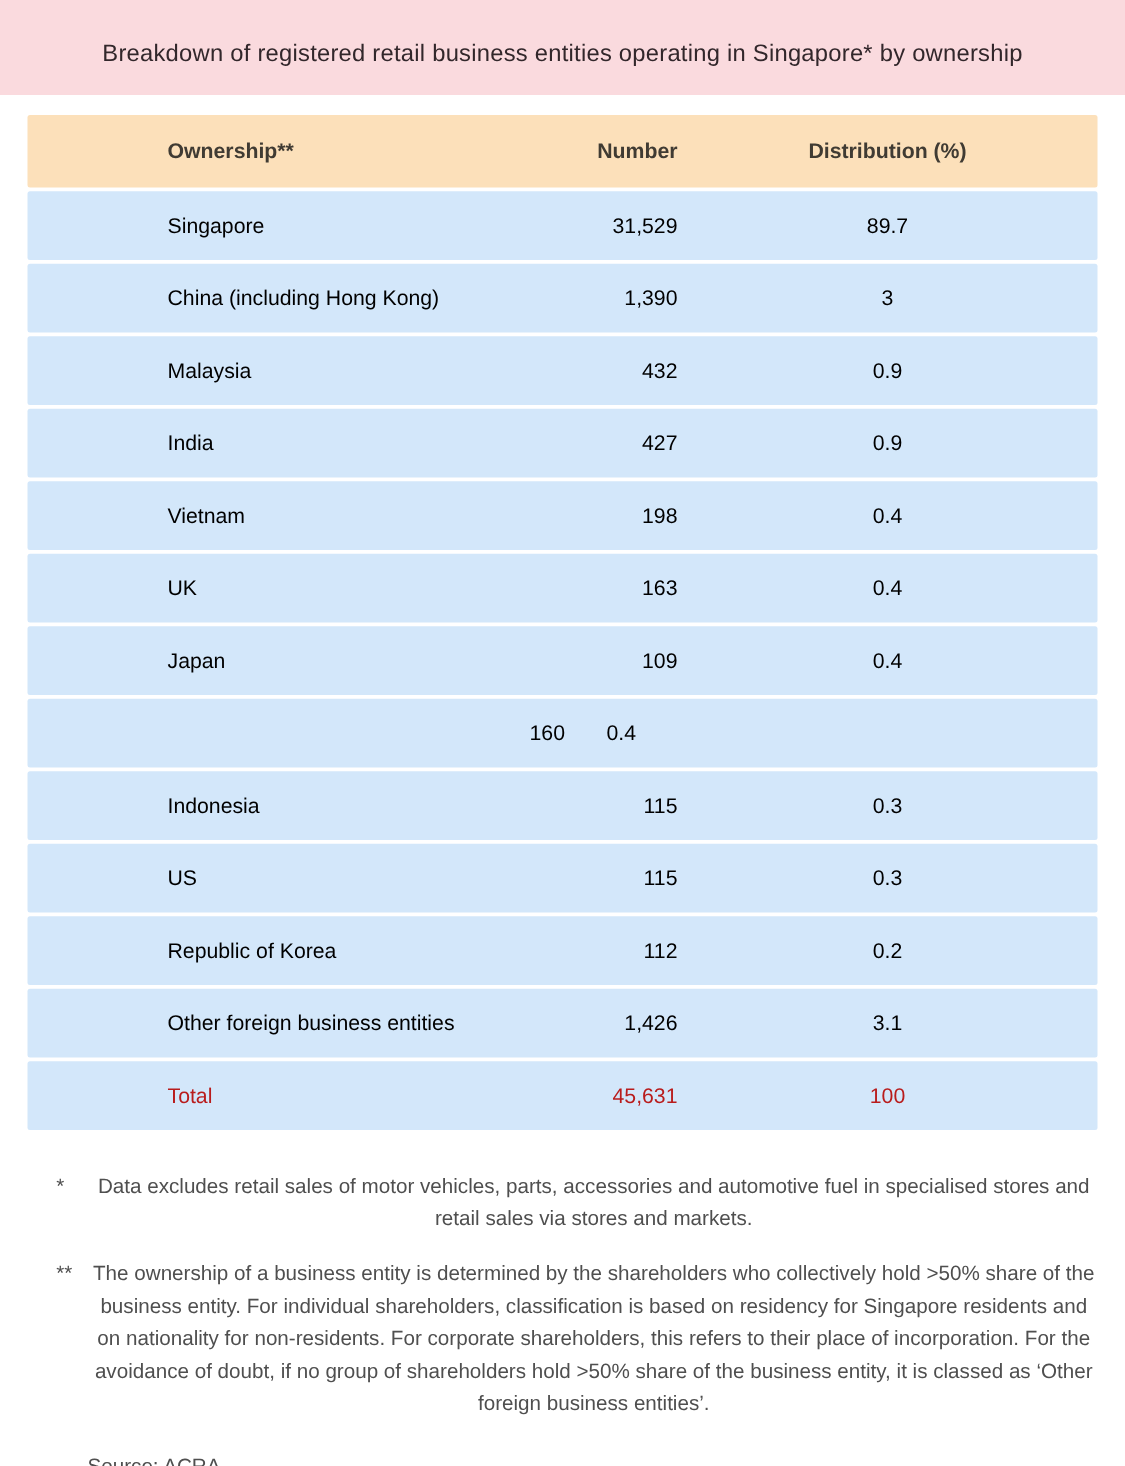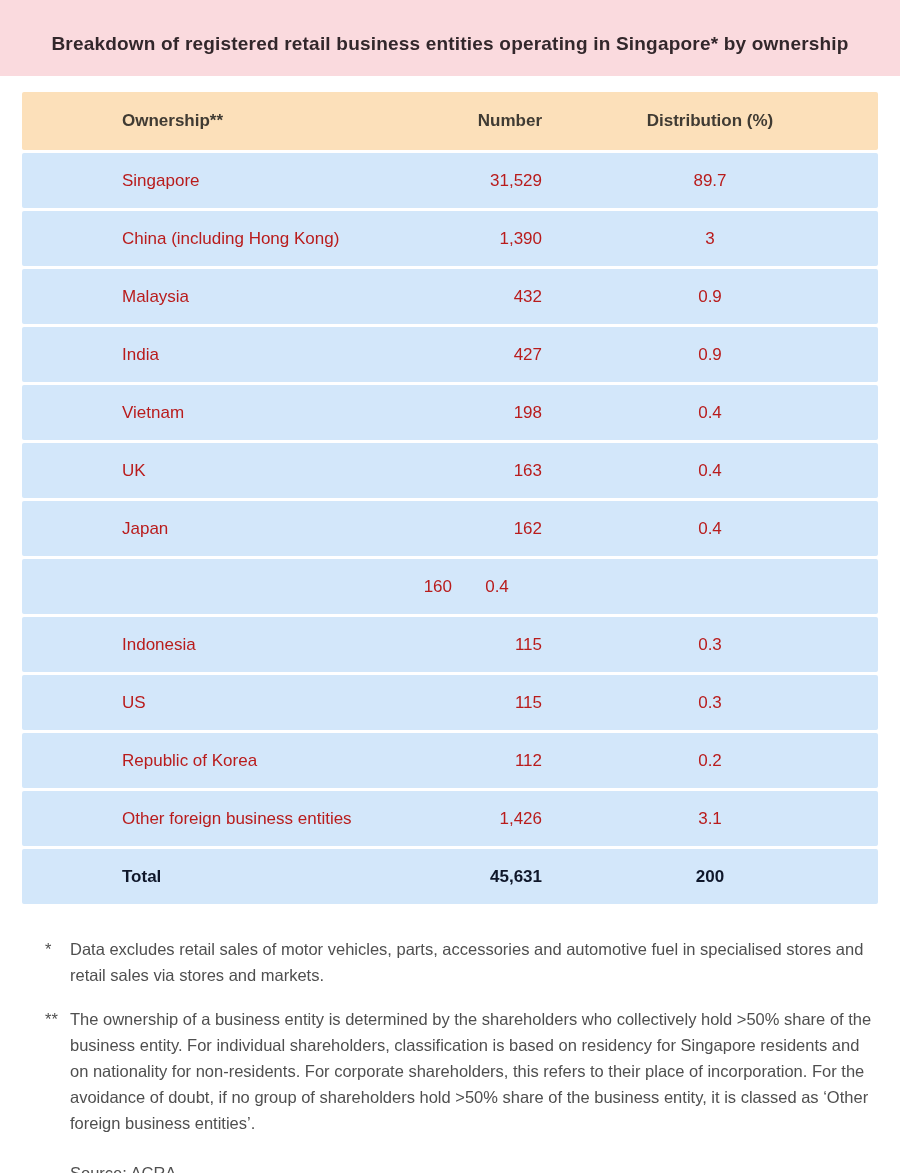--- a/index.html
+++ b/index.html
@@ -13,21 +13,21 @@
   .banner {
     width: 900px;
     height: 76px;
     background: #fadade;
     display: flex;
     align-items: center;
     justify-content: center;
   }
   .banner h1 {
     font-size: 19px;
-    font-weight: bold;
+    font-weight: normal;
     color: #32272b;
     letter-spacing: 0.2px;
     text-align: right;
     margin-top: 12px;
   }
   .data-table {
     margin: 16px 22px 0 22px;
     width: 856px;
   }
   .row {
@@ -41,38 +41,38 @@
     background: #fce0ba;
     font-weight: bold;
     font-size: 17px;
     color: #403b33;
   }
   .data-row {
     height: 55px;
     margin-top: 3px;
     background: #d3e7fa;
     font-size: 17px;
+    color: #000000;
+  }
+  .total-row {
+    font-weight: normal;
     color: #b91c1c;
   }
-  .total-row {
-    font-weight: bold;
-    color: #0f172a;
-  }
-  .c1 { padding-left: 100px; text-align: left; }
+  .c1 { padding-left: 100px; text-align: left; margin-left: 12px; }
   .c2 { text-align: right; }
   .c3 { text-align: center; }
   .footnotes {
     margin: 32px 20px 0 45px;
     font-size: 16.5px;
     line-height: 26px;
     color: #4f4f4f;
   }
   .footnote { display: flex; margin-bottom: 18px; }
   .fn-marker { flex: 0 0 25px; }
-  .fn-text { flex: 1; max-width: 810px; }
+  .fn-text { flex: 1; max-width: 810px; text-align: center; }
   .source-line { margin-left: 25px; margin-top: 24px; }
 </style>
 </head>
 <body>
 
 <header class="banner">
   <h1>Breakdown of registered retail business entities operating in Singapore* by ownership</h1>
 </header>
 
 <section class="data-table">
@@ -114,21 +114,21 @@
   </div>
 
   <div class="row data-row">
     <div class="c1">UK</div>
     <div class="c2">163</div>
     <div class="c3">0.4</div>
   </div>
 
   <div class="row data-row">
     <div class="c1">Japan</div>
-    <div class="c2">162</div>
+    <div class="c2">109</div>
     <div class="c3">0.4</div>
   </div>
 
   <div class="row data-row">
     <div class="c2">160</div>
     <div class="c3">0.4</div>
   </div>
 
   <div class="row data-row">
     <div class="c1">Indonesia</div>
@@ -151,21 +151,21 @@
   <div class="row data-row">
     <div class="c1">Other foreign business entities</div>
     <div class="c2">1,426</div>
     <div class="c3">3.1</div>
   </div>
 </div>
 
   <div class="row data-row total-row">
     <div class="c1">Total</div>
     <div class="c2">45,631</div>
-    <div class="c3">200</div>
+    <div class="c3">100</div>
   </div>
 </section>
 
 <section class="footnotes">
   <div class="footnote">
     <span class="fn-marker">*</span>
     <div class="fn-text">Data excludes retail sales of motor vehicles, parts, accessories and automotive fuel in specialised stores and retail sales via stores and markets.</div>
   </div>
   <div class="footnote">
     <span class="fn-marker">**</span>

